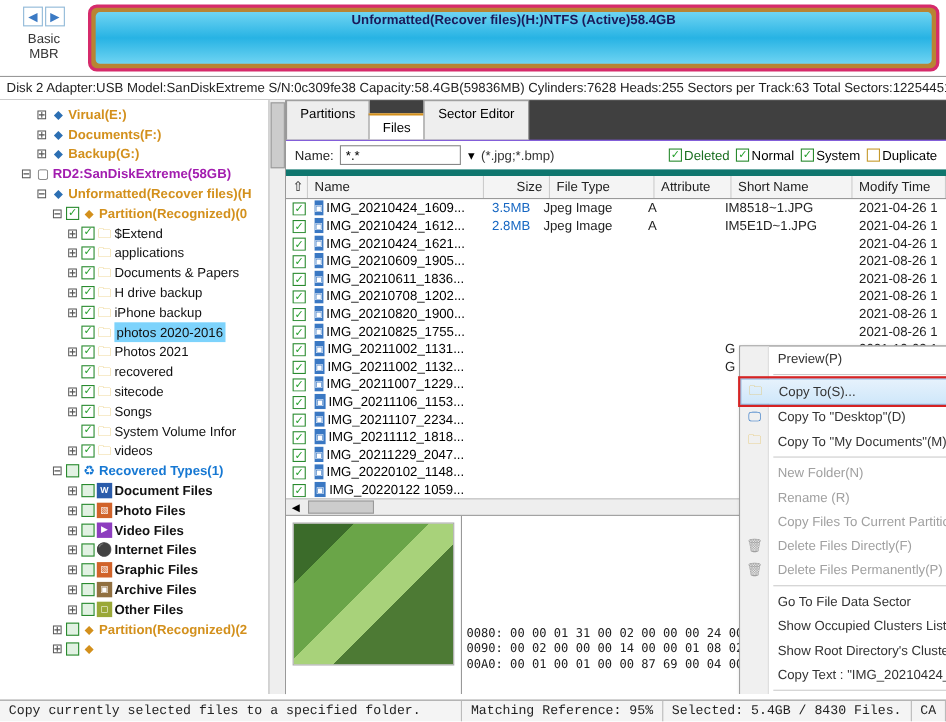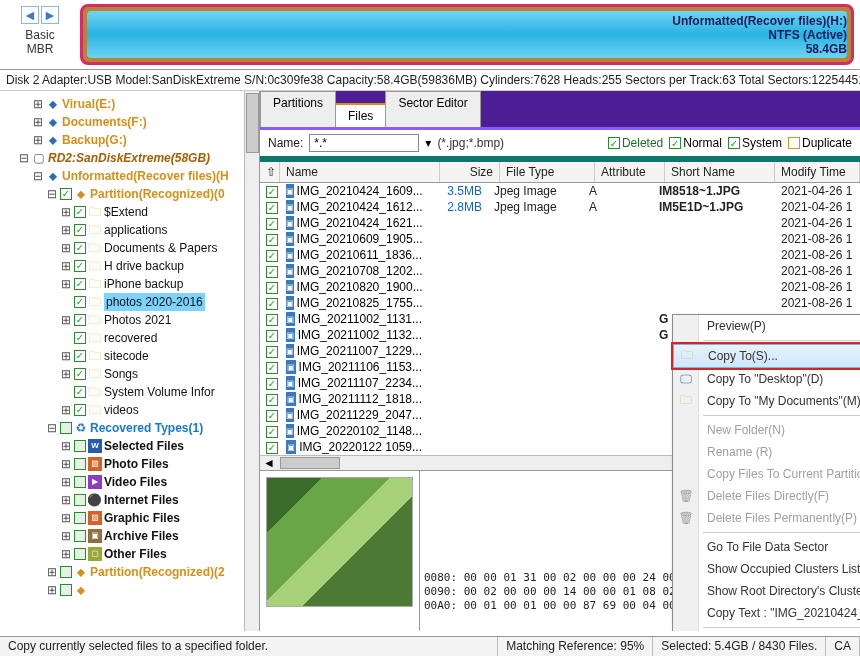--- a/index.html
+++ b/index.html
@@ -5,21 +5,21 @@
 * { box-sizing: border-box; margin: 0; padding: 0; font-family: Tahoma, Arial, sans-serif; font-size: 12px; }
 body { background: #fff; width: 860px; height: 656px; overflow: hidden; position: relative; }
 
 
 .topbar { display: flex; height: 70px; border-bottom: 1px solid #999; }
 .topbar-mbr { width: 80px; padding: 6px 4px; text-align: center; }
 .nav-arrows { display: flex; justify-content: center; gap: 2px; margin-bottom: 2px; }
 .nav-arrow { width: 18px; height: 18px; border: 1px solid #8fb8d8; display: flex; align-items: center; justify-content: center; color: #3b7ac4; font-size: 14px; cursor: pointer; }
 .mbr-label { color: #333; line-height: 14px; margin-top: 4px; }
 .partition-bar { flex: 1; margin: 4px 6px 4px 0; border: 3px solid #d62b6b; border-radius: 8px; background: #b88433; position: relative; overflow: hidden; }
-.partition-inner { position: absolute; inset: 4px; border-radius: 4px; background: linear-gradient(#6fd4f2,#27b3e4,#6fd4f2); display: flex; flex-direction: column; align-items: flex-end; justify-content: center; color: #1a1a5a; font-weight: bold; }
+.partition-inner { position: absolute; inset: 4px; border-radius: 4px; background: linear-gradient(#6fd4f2,#27b3e4,#6fd4f2); display: flex; flex-direction: row; align-items: flex-start; justify-content: center; color: #1a1a5a; font-weight: bold; }
 
 
 .adapter-line { padding: 3px 6px; border-bottom: 1px solid #ccc; color: #222; white-space: nowrap; overflow: hidden; }
 
 
 .main { display: flex; height: 540px; }
 
 
 .tree-pane { width: 260px; border-right: 1px solid #999; overflow: hidden; background: #fff; position: relative; }
 .tree { padding: 4px 0 4px 4px; line-height: 18px; white-space: nowrap; }
@@ -38,31 +38,31 @@
 .ico.folder { color: #e0b847; }
 .ico.folderdel { color: #e0b847; position: relative; }
 .ico.rec { color: #1678d3; }
 .ico.word { background: #2a5cab; color: #fff; font-size: 8px; font-weight: bold; }
 .ico.video { background: #8d3dbf; color: #fff; font-size: 8px; }
 .ico.other { background: #9aa838; color: #fff; font-size: 8px; }
 .ico.graphic { background: #d1632a; color: #fff; font-size: 8px; }
 .ico.archive { background: #917040; color: #fff; font-size: 8px; }
 .tree-label { color: #111; }
 .tree-label.drive { color: #d3901c; font-weight: bold; }
-.tree-label.hdd { color: #a16207; font-weight: bold; font-style: italic; }
+.tree-label.hdd { color: #a21caf; font-weight: bold; }
 .tree-label.selected { background: #7dd3fc; padding: 0 2px; }
 .tree-label.rec { color: #1678d3; font-weight: bold; }
 .tree-label.part { color: #d3901c; font-weight: bold; }
 .tree-label.bold { font-weight: bold; }
 
 
 .right-pane { flex: 1; display: flex; flex-direction: column; overflow: hidden; position: relative; }
 
 
-.tabs { display: flex; border-bottom: 3px solid #8b5cf6; background: #4c1d95; }
+.tabs { display: flex; border-bottom: 1px solid #8b5cf6; background: #404040; }
 .tab { padding: 4px 12px; border: 1px solid #999; border-bottom: none; background: #eee; margin-right: -1px; cursor: pointer; }
 .tab.active { background: #fff; border-top: 2px solid #d3901c; margin-top: 12px; }
 
 
 .filter-row { display: flex; align-items: center; gap: 6px; padding: 4px 8px; border-bottom: 6px solid #0f766e; }
 .filter-row label { color: #222; }
 .name-input { border: 1px solid #888; padding: 1px 4px; width: 110px; }
 .ext-label { color: #333; }
 .fcheck { display: flex; align-items: center; gap: 2px; }
 .fcheck .box { width: 12px; height: 12px; border: 1px solid #298a2e; display: inline-flex; align-items: center; justify-content: center; font-size: 10px; }
@@ -83,21 +83,21 @@
 
 
 .file-rows { position: relative; }
 .file-row { display: flex; align-items: center; padding: 1px 0; }
 .file-row .c { padding: 0 6px; white-space: nowrap; overflow: hidden; }
 .file-row .c-chk { width: 20px; text-align: center; }
 .file-row .c-name { flex: 1.3; display: flex; align-items: center; gap: 3px; }
 .file-row .c-size { width: 60px; text-align: right; color: #1566c2; }
 .file-row .c-type { width: 95px; color: #222; }
 .file-row .c-attr { width: 70px; color: #222; }
-.file-row .c-short { width: 110px; color: #222; font-weight: bold; }
+.file-row .c-short { width: 110px; color: #222; }
 .file-row .c-mod { width: 85px; color: #222; margin-left: 12px; }
 .file-ico { width: 14px; height: 14px; background: #3a78c3; color: #fff; font-size: 8px; display: inline-flex; align-items: center; justify-content: center; }
 .row-chk { width: 12px; height: 12px; border: 1px solid #298a2e; color: #24a02b; font-size: 10px; display: inline-flex; align-items: center; justify-content: center; }
 
 .row-scroll { height: 15px; background: #eee; border-top: 1px solid #bbb; display: flex; align-items: center; }
 .row-scroll .thumb-h { width: 60px; height: 12px; background: #ccc; border: 1px solid #999; margin-left: 2px; }
 
 
 .preview-split { display: flex; flex: 1; border-top: 1px solid #999; overflow: hidden; }
 .preview-img { width: 160px; padding: 6px; border-right: 1px solid #999; display: flex; }
@@ -109,21 +109,21 @@
 .cm-icon-col { position: absolute; left: 0; top: 0; bottom: 0; width: 26px; background: #f0f0f0; border-right: 1px solid #ddd; }
 .cm-item { position: relative; padding: 4px 10px 4px 34px; color: #333; display: flex; align-items: center; gap: 6px; }
 .cm-item.disabled { color: #a0a0a0; }
 .cm-sep { height: 1px; background: #ccc; margin: 3px 4px 3px 30px; }
 .cm-item.highlight { border: 1px solid #7ab4e6; background: linear-gradient(#e6f2fc,#cfe7fa); }
 .cm-item.highlight-outer { outline: 2px solid #d62323; outline-offset: 0; }
 .cm-ico { position: absolute; left: 5px; width: 16px; height: 16px; display: inline-flex; align-items: center; justify-content: center; font-size: 12px; }
 
 
 .status-bar { position: absolute; bottom: 0; left: 0; right: 0; height: 20px; border-top: 1px solid #999; background: #f4f4f4; display: flex; }
-.status-seg { padding: 2px 8px; border-right: 1px solid #bbb; color: #222; }
+.status-seg { padding: 2px 8px; border-right: 1px solid #bbb; color: #222; font-family: Liberation Mono, monospace; }
 .status-seg.grow { flex: 1; }
 
 .vscroll { position: absolute; right: 0; top: 0; bottom: 0; width: 15px; background: #eee; border-left: 1px solid #bbb; }
 .vscroll .thumb { width: 13px; height: 60px; background: #ccc; border: 1px solid #999; margin: 2px auto; }
 </style>
 </head>
 <body>
 
 <div class="topbar">
   <div class="topbar-mbr">
@@ -257,21 +257,21 @@
       <div class="tree-row lv3">
           <span class="expander">⊟</span>
           <span class="chk half"></span>
           <span class="ico rec">♻</span>
           <span class="tree-label rec">Recovered Types(1)</span>
         </div>
       <div class="tree-row lv4">
           <span class="expander">⊞</span>
           <span class="chk half"></span>
           <span class="ico word">W</span>
-          <span class="tree-label bold">Selected Files</span>
+          <span class="tree-label bold">Document Files</span>
         </div>
       <div class="tree-row lv4">
           <span class="expander">⊞</span>
           <span class="chk half"></span>
           <span class="ico graphic">▧</span>
           <span class="tree-label bold">Photo Files</span>
         </div>
       <div class="tree-row lv4">
           <span class="expander">⊞</span>
           <span class="chk half"></span>

